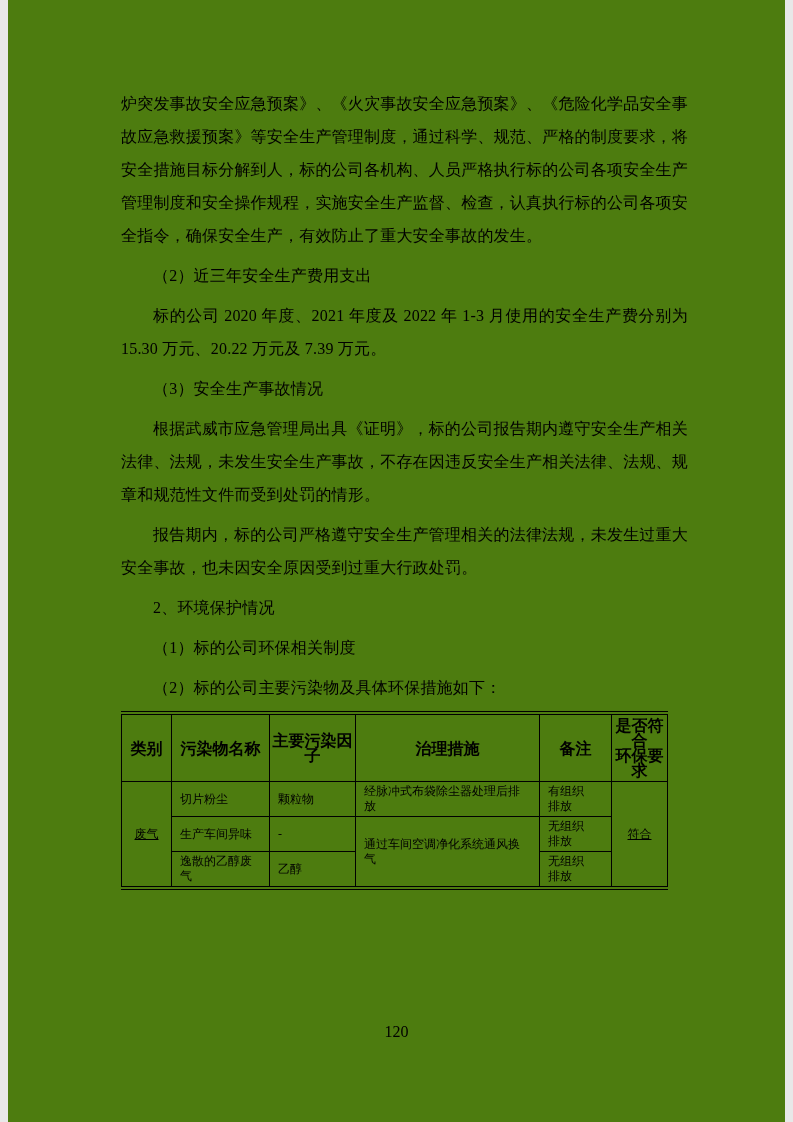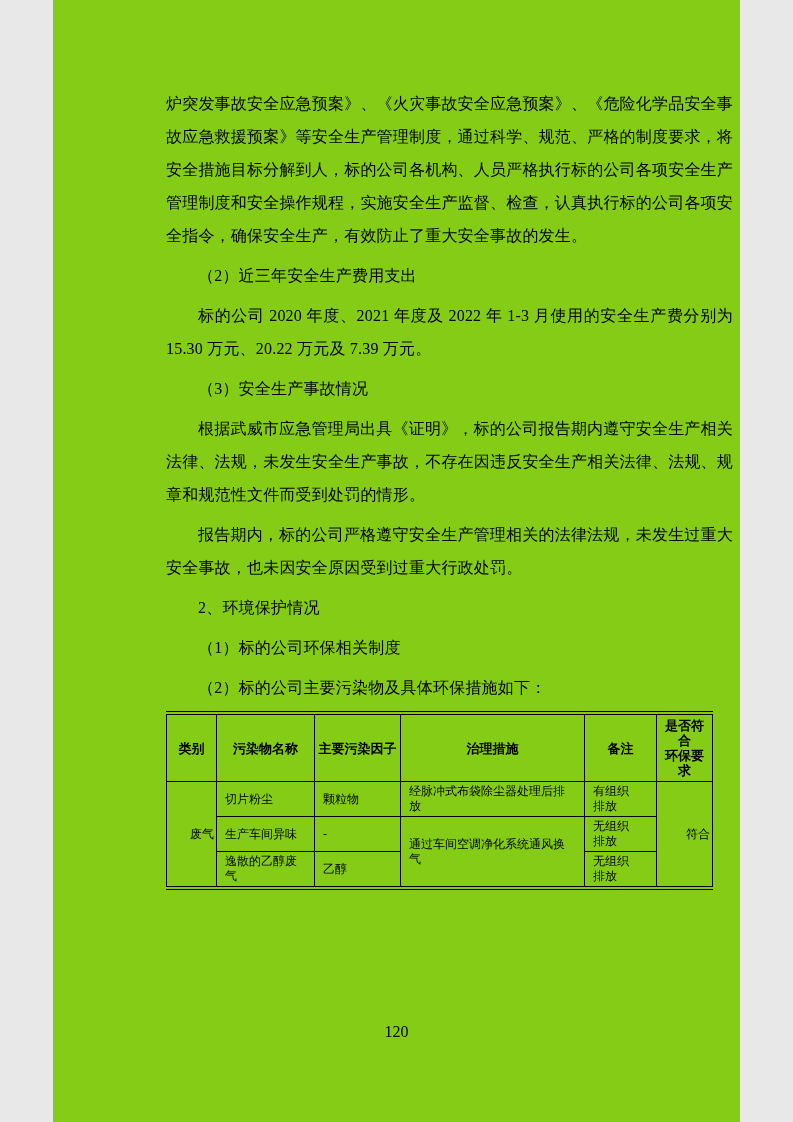--- a/index.html
+++ b/index.html
@@ -2,24 +2,24 @@
 <html><head>
 <meta charset="utf-8">
 <style>
   html, body {
     margin: 0;
     padding: 0;
     background: #e8e8e8;
   }
   .page {
     position: relative;
-    width: 687px;
+    width: 777px;
     height: 1122px;
     margin: 0 auto;
-    background: #84cc16;
+    background: #4d7c0f;
     font-family: "Liberation Serif", "DejaVu Serif", serif;
     color: #000000;
     overflow: hidden;
   }
   .content {
     position: absolute;
     left: 113px;
     top: 87px;
     width: 567px;
   }
@@ -42,37 +42,38 @@
     border-top: 4px double #000000;
     border-bottom: 4px double #000000;
   }
   .pollutant-table th,
   .pollutant-table td {
     border: 1px solid #000000;
     white-space: pre-line;
     overflow: hidden;
   }
   .pollutant-table th {
-    font-size: 13px;
+    font-size: 16px;
     line-height: 15px;
     font-weight: bold;
     text-align: center;
     vertical-align: middle;
     padding: 3px 2px;
   }
   .pollutant-table td {
     font-size: 12px;
     line-height: 15px;
     text-align: left;
     vertical-align: middle;
     padding: 2px 8px;
   }
   .pollutant-table td.center {
-    text-align: right;
+    text-align: center;
     padding: 2px 2px;
+    text-decoration: underline;
   }
   .page-footer {
     position: absolute;
     top: 1023px;
     left: 0;
     width: 100%;
     text-align: center;
   }
   .page-number {
     font-size: 16px;

